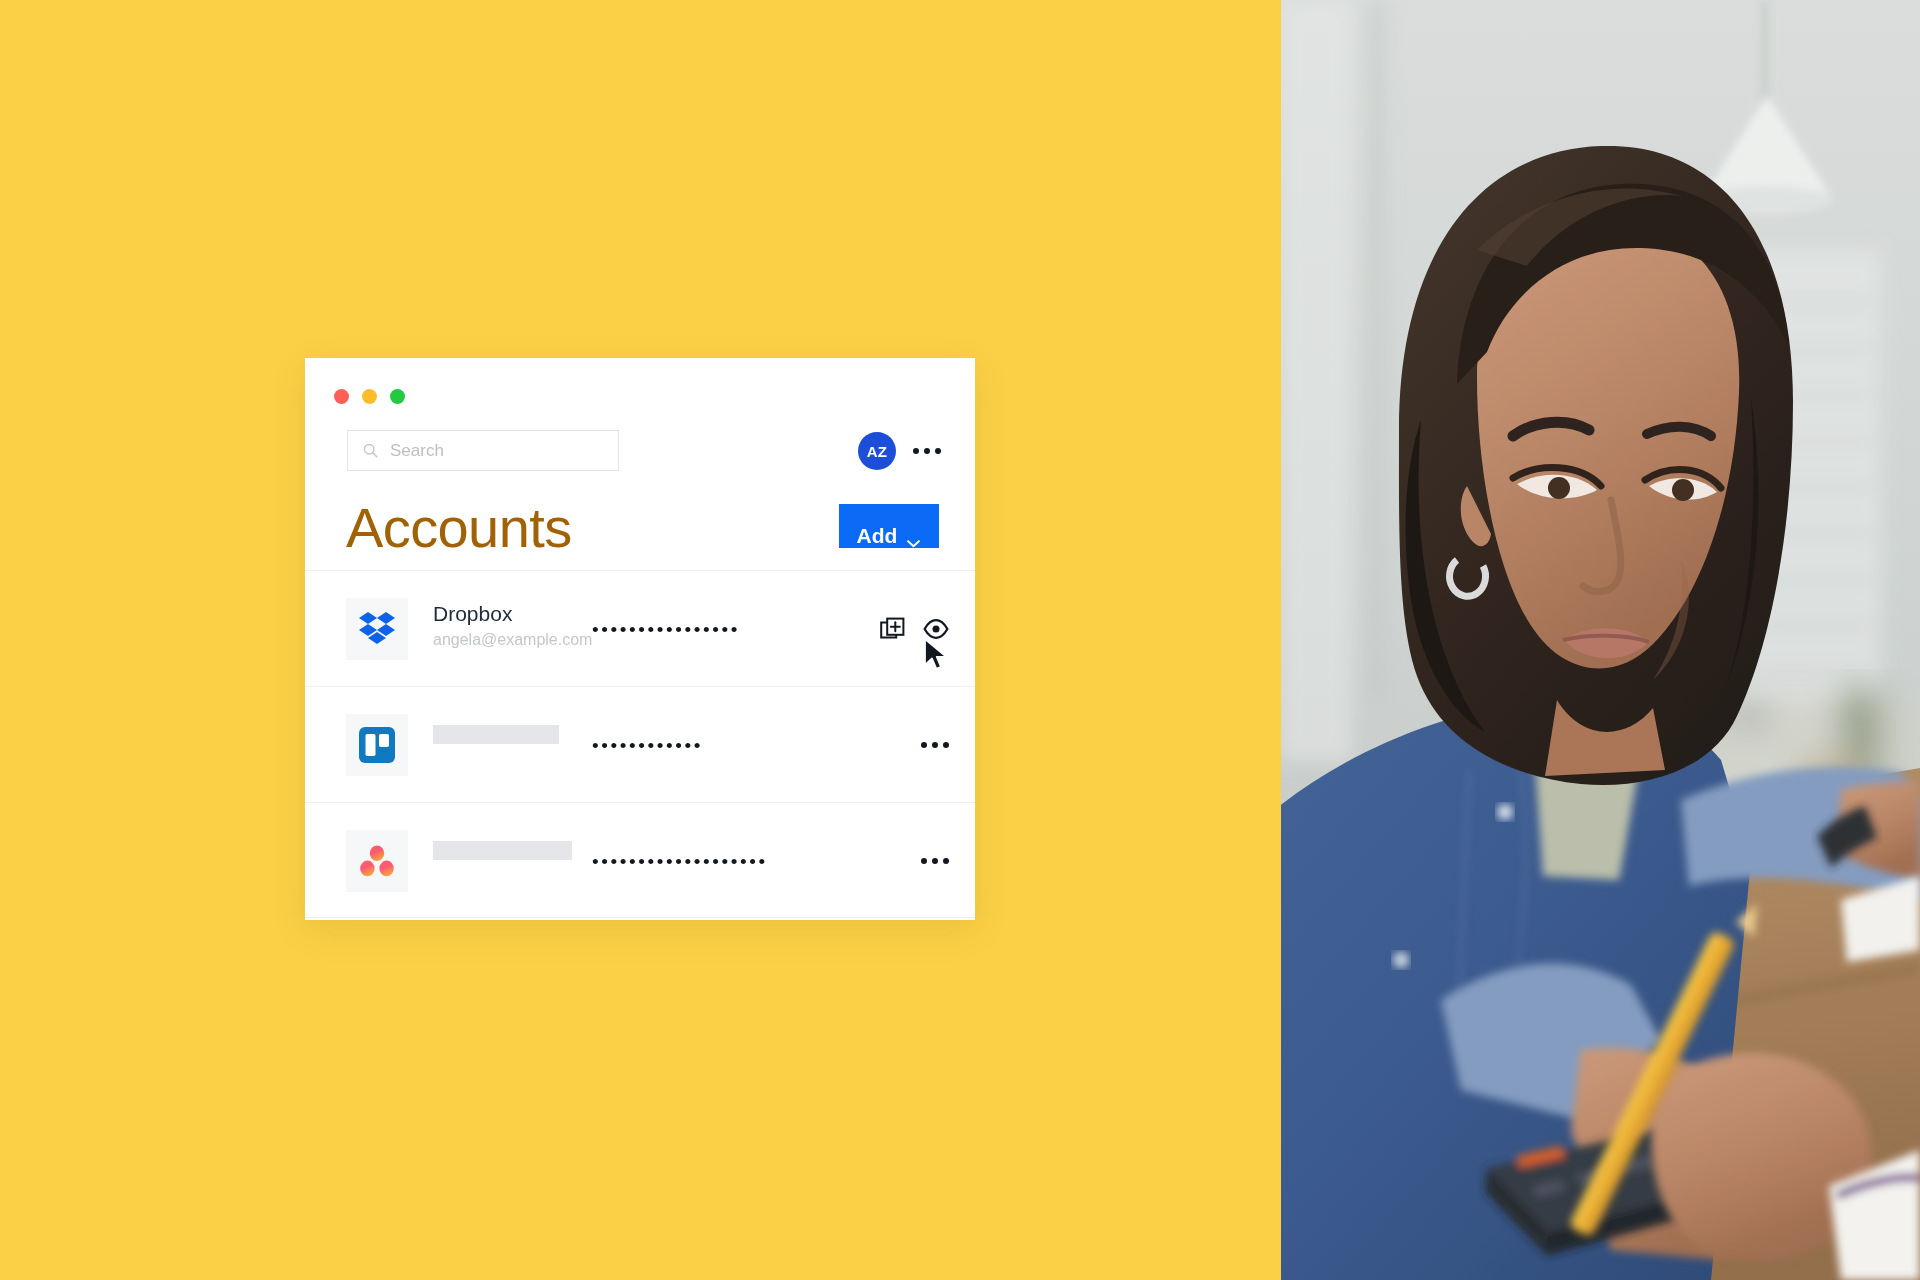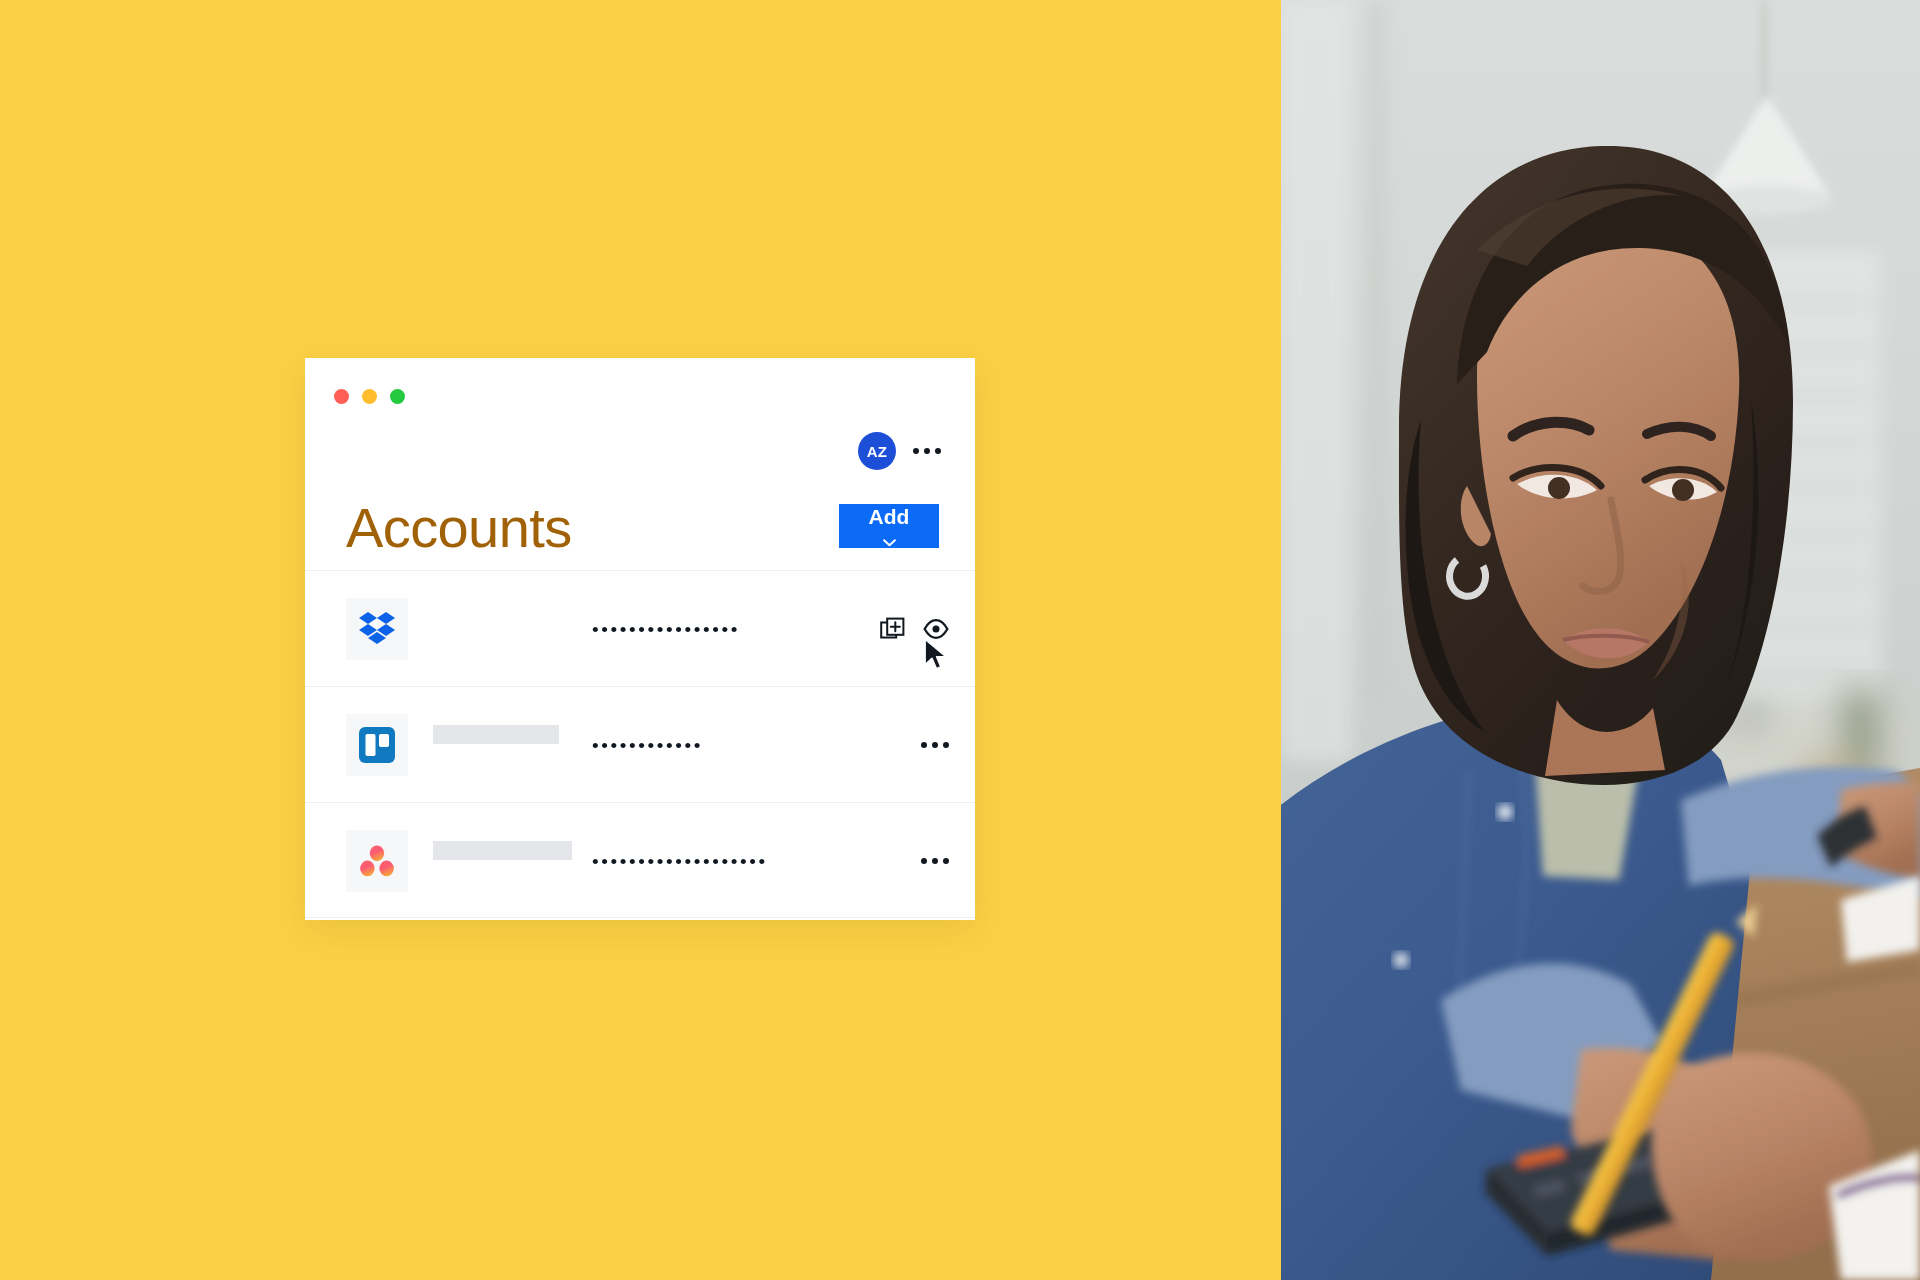--- a/index.html
+++ b/index.html
@@ -151,26 +151,25 @@
     line-height: 1;
   }
   .add-button {
     position: absolute;
     left: 534px; top: 16px;
     width: 100px; height: 44px;
     background: #0D6EFD;
     background: #0B6BF7;
     border: 0;
     display: flex;
-    align-items: center;
+    align-items: flex-end;
     justify-content: center;
     gap: 9px;
     cursor: pointer;
     padding: 0;
-    flex-direction: column;
   }
   .add-button-label {
     color: #ffffff;
     font-size: 21px;
     font-weight: bold;
     font-family: "Liberation Sans", sans-serif;
   }
   .chev { display:block; width: 15px; height: 9px; }
 
   
@@ -453,20 +452,27 @@
 
     <div class="titlebar">
       <div class="dots">
         <span class="dot red"></span>
         <span class="dot yellow"></span>
         <span class="dot green"></span>
       </div>
     </div>
 
     <div class="search-row">
+      <div class="search-box">
+        <svg class="search-icon" viewBox="0 0 20 20">
+          <circle cx="8.5" cy="8.5" r="5.6" fill="none" stroke="#C7C7C7" stroke-width="1.7"></circle>
+          <line x1="12.7" y1="12.7" x2="17.4" y2="17.4" stroke="#C7C7C7" stroke-width="1.7" stroke-linecap="round"></line>
+        </svg>
+        <input class="search-input" type="text" placeholder="Search" value="" style="">
+      </div>
 
       <div class="avatar">AZ</div>
 
       <div class="kebab kebab-header">
         <span></span>
         <span></span>
         <span></span>
       </div>
     </div>
 
@@ -487,20 +493,24 @@
         <div class="row-logo">
           <svg width="36" height="34" viewBox="0 0 36 34">
             <g fill="#0D63E8">
               <polygon points="9,0 0,6 9,12 18,6"></polygon>
               <polygon points="27,0 18,6 27,12 36,6"></polygon>
               <polygon points="9,12 0,18 9,24 18,18"></polygon>
               <polygon points="27,12 18,18 27,24 36,18"></polygon>
               <polygon points="9,26 18,20 27,26 18,32"></polygon>
             </g>
           </svg>
+        </div>
+        <div class="row-text">
+          <div class="row-name">Dropbox</div>
+          <div class="row-sub">angela@example.com</div>
         </div>
         <div class="row-secret">••••••••••••••••</div>
         <div class="row-actions">
           <button class="icon-btn">
             <svg width="25" height="25" viewBox="0 0 25 25">
               <rect x="1.2" y="5.5" width="15" height="15" fill="none" stroke="#111820" stroke-width="2"></rect>
               <rect x="7.2" y="1.6" width="16.2" height="16.2" fill="#ffffff" stroke="#111820" stroke-width="2"></rect>
               <line x1="15.3" y1="5.2" x2="15.3" y2="14.2" stroke="#111820" stroke-width="2" stroke-linecap="round"></line>
               <line x1="10.8" y1="9.7" x2="19.8" y2="9.7" stroke="#111820" stroke-width="2" stroke-linecap="round"></line>
             </svg>

